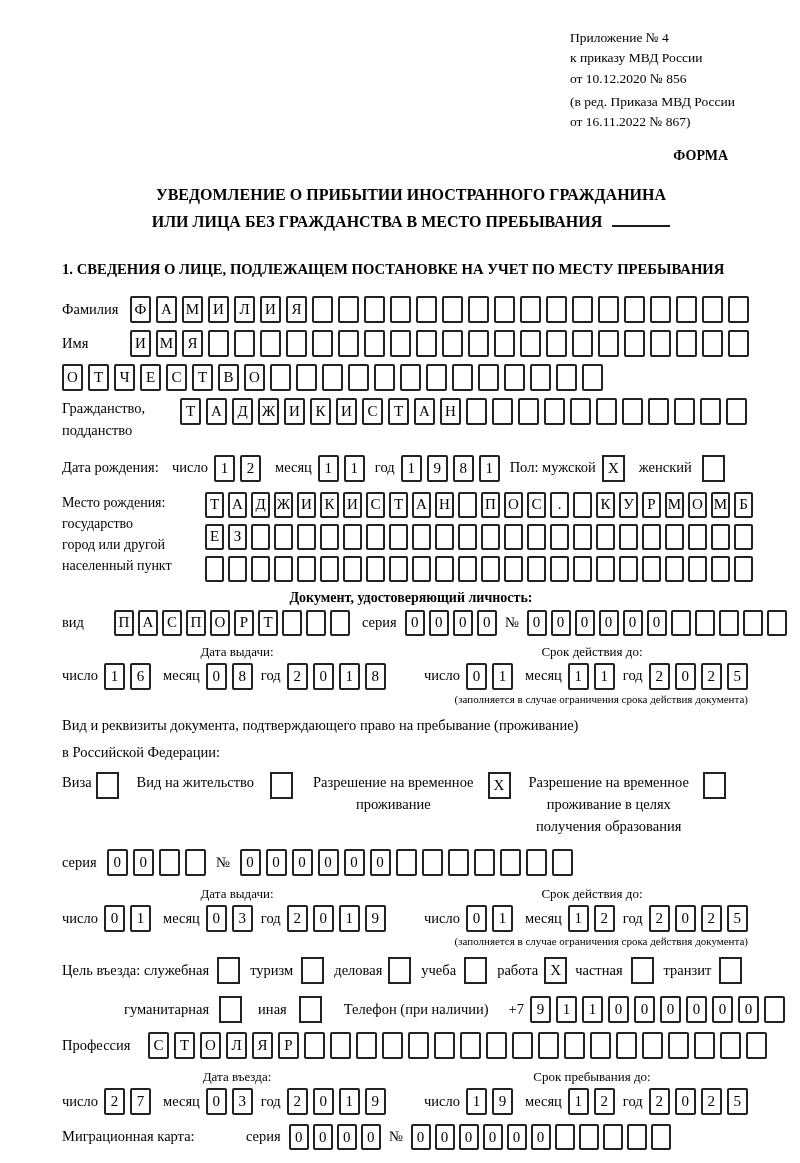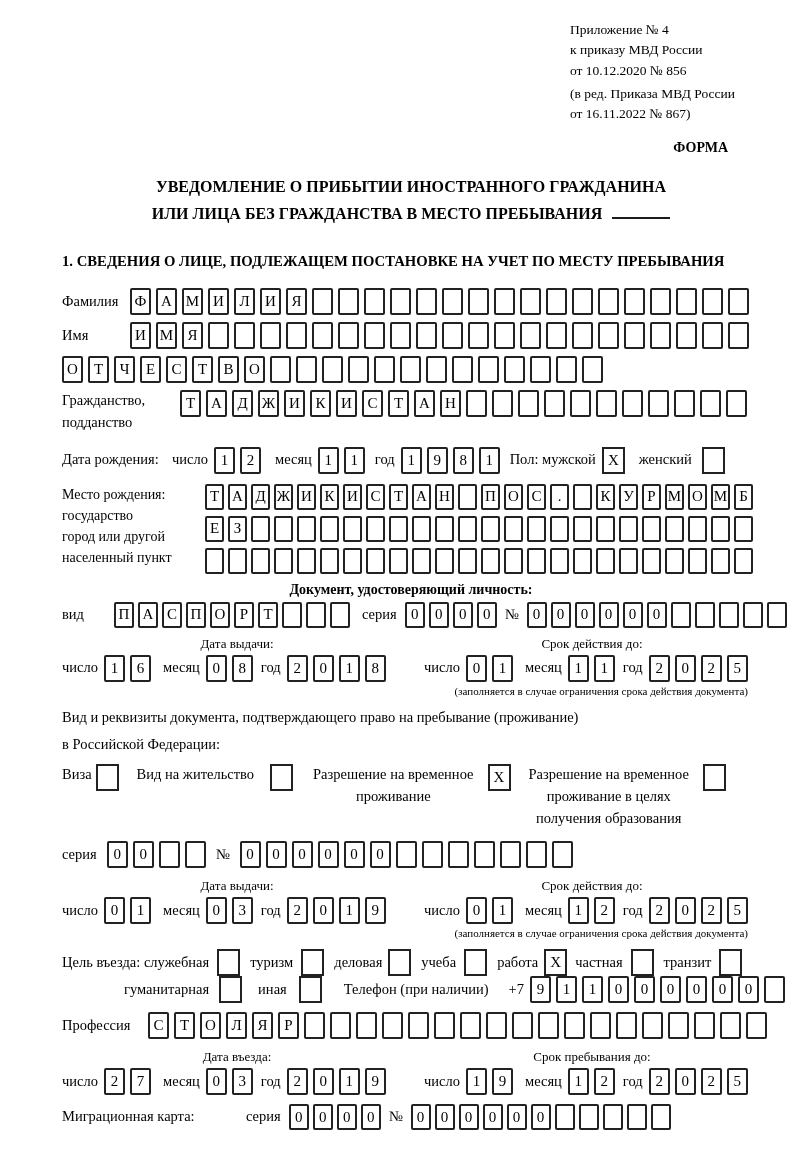--- a/index.html
+++ b/index.html
@@ -1,17 +1,17 @@
 <!DOCTYPE html>
 <html><head>
 <meta charset="utf-8">
 <style>
   html,body{margin:0;padding:0;background:#fff;}
   body{width:800px;height:1163px;font-family:"Liberation Serif",serif;color:#000;}
-  .page{box-sizing:border-box;width:800px;height:1163px;padding:20px 40px 10px 62px;overflow:hidden;background:#fff;}
+  .page{box-sizing:border-box;width:800px;height:1163px;padding:28px 40px 10px 62px;overflow:hidden;background:#fff;}
   .annex{margin-left:auto;width:190px;font-size:13.5px;line-height:1.5;}
   .annex div{white-space:nowrap;}
   .annex .edline{margin-top:3px;}
   .forma{text-align:right;padding-right:32px;font-weight:bold;font-size:14px;margin-top:16px;}
   .title{text-align:center;font-weight:bold;font-size:16px;line-height:1.65;margin-top:18px;}
   .blank{display:inline-block;width:58px;border-bottom:2px solid #1c1c1c;height:2px;margin-left:10px;}
   .sec{font-weight:bold;font-size:14.7px;margin-top:26px;}
   .row{display:flex;align-items:flex-start;margin-top:7px;}
   .mid{align-items:center;}
   .lbl{font-size:14.5px;line-height:1.5;flex-shrink:0;}
@@ -487,21 +487,21 @@
     <span class="lbl" style="margin-left:10px;">учеба</span>
     <span class="checkbox" style="margin-left:8px;"></span>
     <span class="lbl" style="margin-left:10px;">работа</span>
     <span class="checkbox" style="margin-left:6px;">X</span>
     <span class="lbl" style="margin-left:8px;">частная</span>
     <span class="checkbox" style="margin-left:8px;"></span>
     <span class="lbl" style="margin-left:10px;">транзит</span>
     <span class="checkbox" style="margin-left:8px;"></span>
   </div>
 
-  <div class="row mid" style="margin-top:0;padding-left:62px;">
+  <div class="row mid" style="margin-top:12px;padding-left:62px;">
     <span class="lbl">гуманитарная</span>
     <span class="checkbox" style="margin-left:10px;"></span>
     <span class="lbl" style="margin-left:16px;">иная</span>
     <span class="checkbox" style="margin-left:12px;"></span>
     <span class="lbl" style="margin-left:22px;">Телефон (при наличии)</span>
     <span class="lbl" style="margin-left:20px;margin-right:6px;">+7</span>
     <div class="cells">
         <span class="cell">9</span>
         <span class="cell">1</span>
         <span class="cell">1</span>

